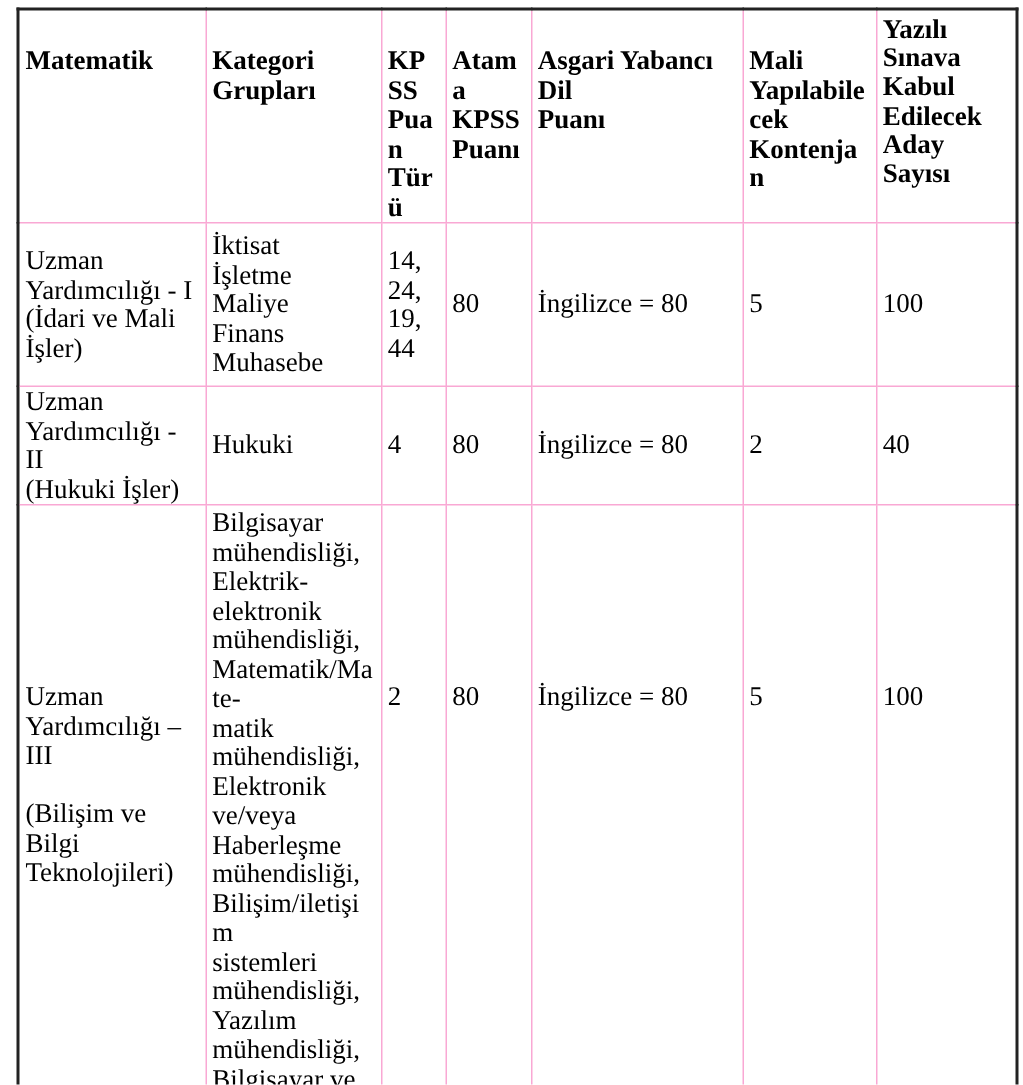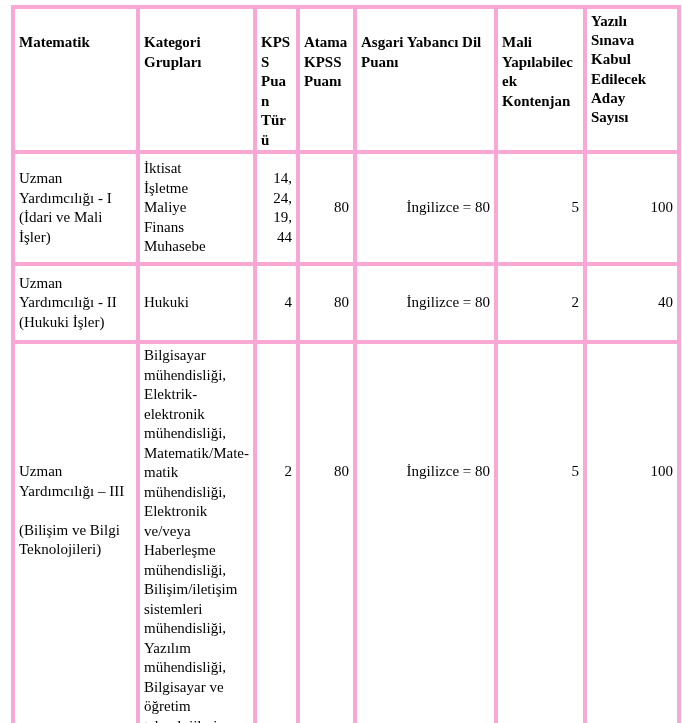--- a/index.html
+++ b/index.html
@@ -17,22 +17,22 @@
   .doc {
     padding: 5px 0 0 11px;
   }
   table.kpss {
     border-collapse: collapse;
     table-layout: fixed;
     width: 666px;
     border: 2px solid #222222;
   }
   th, td {
-    border: 4px solid #f9a8d4;
-    font-size: 15px;
+    border: 1px solid #f9a8d4;
+    font-size: 18px;
     line-height: 19.5px;
     white-space: pre-line;
     padding: 0 4px;
     overflow: hidden;
     word-wrap: break-word;
   }
   
   thead th {
     font-weight: bold;
     text-align: left;
@@ -47,21 +47,21 @@
   
   tbody td {
     vertical-align: middle;
     font-weight: normal;
     text-align: left;
   }
   tbody td.cat {
     font-weight: normal;
   }
   tbody td.num {
-    text-align: right;
+    text-align: left;
   }
   tr.row-1 td { height: 108px; }
   tr.row-2 td { height: 74px; }
   
   tr.row-3 td.up {
     vertical-align: top;
     padding-top: 118px;
   }
   tr.row-3 td.list {
     vertical-align: top;

